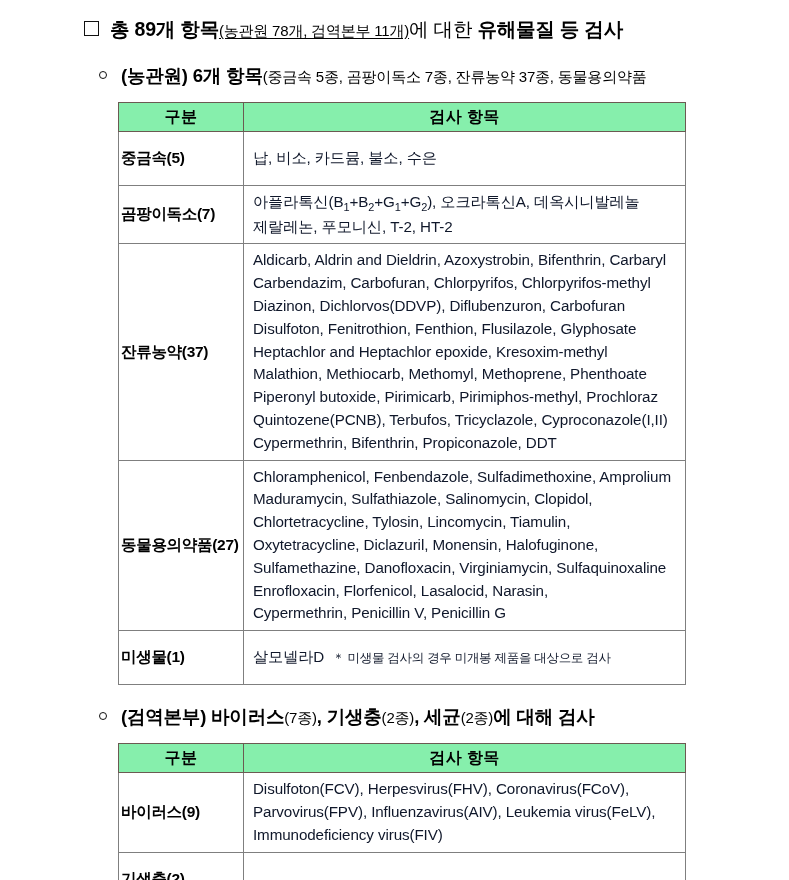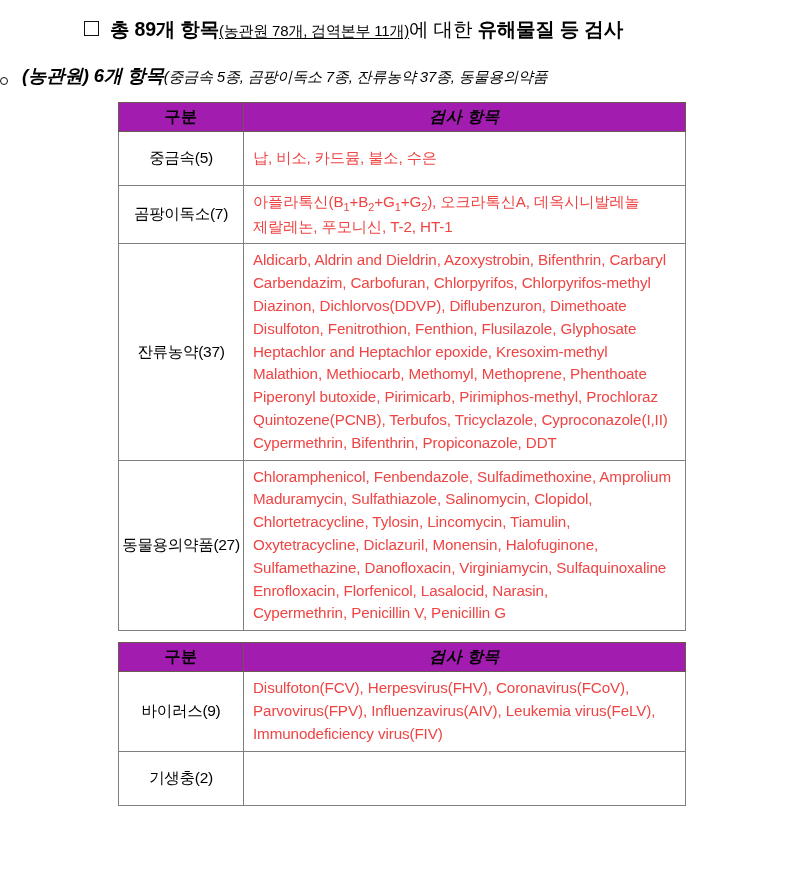--- a/index.html
+++ b/index.html
@@ -53,23 +53,23 @@
     text-decoration: underline;
     text-underline-offset: 2px;
   }
   .head-text .light {
     font-weight: normal;
   }
 
   
   .sub-line {
     display: flex;
-    align-items: center;
+    align-items: flex-start;
+    padding-left: 99px;
     padding-top: 17px;
-    font-style: italic;
   }
   .circle-marker {
     width: 8px;
     height: 8px;
     border: 1.4px solid #111;
     border-radius: 50%;
     flex: 0 0 auto;
     margin-top: 10px;
     margin-right: 14px;
     box-sizing: border-box;
@@ -101,47 +101,47 @@
     table-layout: fixed;
     background: #ffffff;
   }
   table.item-table th,
   table.item-table td {
     border: 1px solid #7f7f7f;
     vertical-align: middle;
     box-sizing: border-box;
   }
   table.item-table thead th {
-    background: #a21caf;
+    background: #86efac;
     border-color: #6b5a52;
     font-size: 16px;
     font-weight: bold;
     text-align: center;
     height: 29px;
     padding: 2px 0;
     letter-spacing: 0.4px;
   }
   table.item-table thead th.col-a { width: 125px; }
-  table.item-table thead th.col-b { width: 442px; font-style: italic; }
+  table.item-table thead th.col-b { width: 442px; }
 
   td.cat {
-    text-align: center;
+    text-align: left;
     font-size: 15.5px;
-    font-weight: normal;
+    font-weight: bold;
     letter-spacing: -0.3px;
     padding: 16px 2px;
   }
   td.items {
     text-align: left;
     font-size: 15.2px;
     font-weight: normal;
     line-height: 1.5;
     padding: 5px 0 5px 9px;
     letter-spacing: -0.1px;
-    color: #ef4444;
+    color: #0f172a;
   }
   td.items .ln { display: block; white-space: nowrap; }
   td.items .note {
     font-size: 12.5px;
     letter-spacing: -0.3px;
     margin-left: 8px;
   }
   sub { font-size: 0.72em; }
 </style>
 </head>
@@ -171,53 +171,63 @@
           <tr>
             <td class="cat">중금속(5)</td>
             <td class="items">
               <span class="ln">납, 비소, 카드뮴, 불소, 수은</span>
             </td>
           </tr>
           <tr>
             <td class="cat">곰팡이독소(7)</td>
             <td class="items">
               <span class="ln">아플라톡신(B<sub>1</sub>+B<sub>2</sub>+G<sub>1</sub>+G<sub>2</sub>), 오크라톡신A, 데옥시니발레놀</span>
-              <span class="ln">제랄레논, 푸모니신, T-2, HT-1</span>
+              <span class="ln">제랄레논, 푸모니신, T-2, HT-2</span>
             </td>
           </tr>
           <tr>
             <td class="cat">잔류농약(37)</td>
             <td class="items">
               <span class="ln">Aldicarb, Aldrin and Dieldrin, Azoxystrobin, Bifenthrin, Carbaryl</span>
               <span class="ln">Carbendazim, Carbofuran, Chlorpyrifos, Chlorpyrifos-methyl</span>
-              <span class="ln">Diazinon, Dichlorvos(DDVP), Diflubenzuron, Dimethoate</span>
+              <span class="ln">Diazinon, Dichlorvos(DDVP), Diflubenzuron, Carbofuran</span>
               <span class="ln">Disulfoton, Fenitrothion, Fenthion, Flusilazole, Glyphosate</span>
               <span class="ln">Heptachlor and Heptachlor epoxide, Kresoxim-methyl</span>
               <span class="ln">Malathion, Methiocarb, Methomyl, Methoprene, Phenthoate</span>
               <span class="ln">Piperonyl butoxide, Pirimicarb, Pirimiphos-methyl, Prochloraz</span>
               <span class="ln">Quintozene(PCNB), Terbufos, Tricyclazole, Cyproconazole(I,II)</span>
               <span class="ln">Cypermethrin, Bifenthrin, Propiconazole, DDT</span>
             </td>
           </tr>
           <tr>
             <td class="cat">동물용의약품(27)</td>
             <td class="items">
               <span class="ln">Chloramphenicol, Fenbendazole, Sulfadimethoxine, Amprolium</span>
               <span class="ln">Maduramycin, Sulfathiazole, Salinomycin, Clopidol,</span>
               <span class="ln">Chlortetracycline, Tylosin, Lincomycin, Tiamulin,</span>
               <span class="ln">Oxytetracycline, Diclazuril, Monensin, Halofuginone,</span>
               <span class="ln">Sulfamethazine, Danofloxacin, Virginiamycin, Sulfaquinoxaline</span>
               <span class="ln">Enrofloxacin, Florfenicol, Lasalocid, Narasin,</span>
               <span class="ln">Cypermethrin, Penicillin V, Penicillin G</span>
             </td>
           </tr>
+          <tr>
+            <td class="cat">미생물(1)</td>
+            <td class="items">
+              <span class="ln">살모넬라D<span class="note">＊ 미생물 검사의 경우 미개봉 제품을 대상으로 검사</span></span>
+            </td>
+          </tr>
         </tbody>
     </table>
   </div>
 
+  <div class="sub-line">
+    <span class="circle-marker"></span>
+    <span class="sub-text"><span class="light">(검역본부) </span><span>바이러스</span><span class="small">(7종)</span><span>, 기생충</span><span class="small">(2종)</span><span>, 세균</span><span class="small">(2종)</span><span class="light">에 대해 </span><span>검사</span></span>
+  </div>
 
   <div class="tbl-wrap">
     <table class="item-table">
       <thead>
         <tr>
           <th class="col-a">구분</th>
           <th class="col-b">검사 항목</th>
         </tr>
       </thead>
       <tbody id="t2body">

